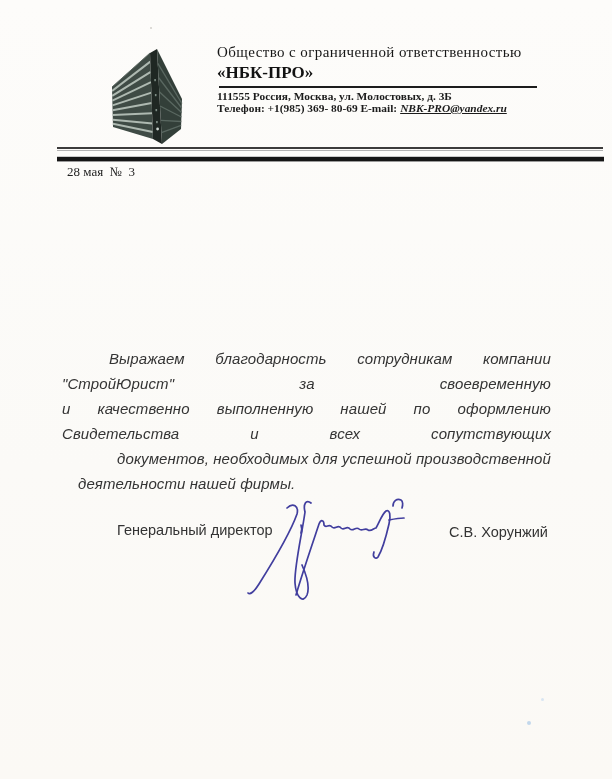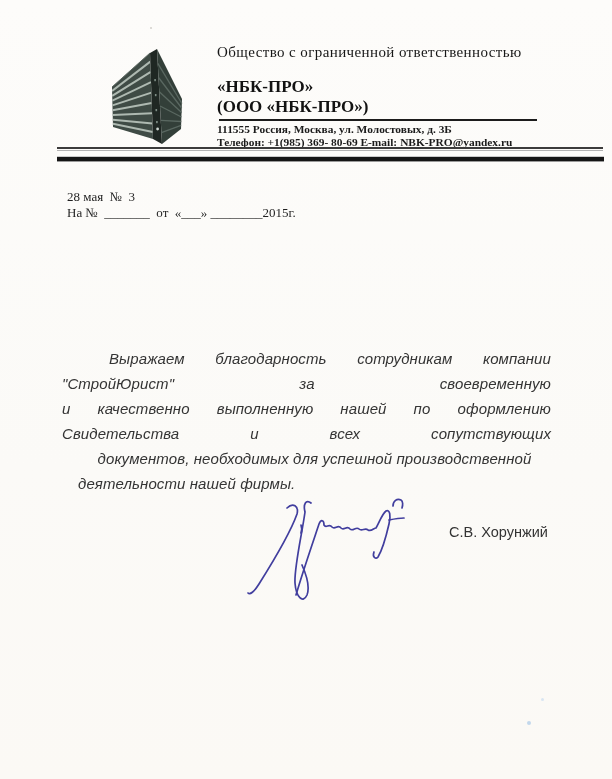--- a/index.html
+++ b/index.html
@@ -14,48 +14,48 @@
   }
   .abs{position:absolute;}
 
   
   .logo{left:112px;top:49px;width:72px;height:96px;}
   .header-block{
     left:217px;top:44px;width:322px;
     line-height:1.15;
   }
   .org-type{font-size:15px;letter-spacing:.4px;color:#171717;}
-  .org-name{font-size:17px;font-weight:bold;margin-top:16px;color:#121212;}
+  .org-name{font-size:17px;font-weight:bold;margin-top:2px;color:#121212;}
   .org-short{font-size:17px;font-weight:bold;color:#121212;}
   .header-rule{height:0;border-top:2.5px solid #1c1c1c;margin:3px 2px 2px 2px;}
   .contact{font-size:11.4px;font-weight:bold;line-height:12.2px;color:#1b1b1b;white-space:nowrap;}
-  .contact .email{text-decoration:underline;margin-left:3px;}
+  .contact .email{text-decoration:underline;margin-left:3px;font-style:italic;}
 
   
   .rule-thin-a{left:57px;top:147px;width:546px;height:2px;background:#3c3c3c;}
   .rule-thin-b{left:57px;top:150px;width:546px;height:1px;background:#b2b2b2;}
   .rule-thick{left:57px;top:157px;width:547px;height:4px;background:#151515;
               box-shadow:0 -1px 0 #c9c9c9, 0 1px 0 #9a9a9a;}
 
   
-  .ref-line{font-size:13px;color:#1f1f1f;white-space:pre;line-height:15px;margin-top:25px;}
+  .ref-line{font-size:13px;color:#1f1f1f;white-space:pre;line-height:15px;}
   .ref-1{left:67px;top:164px;}
   .ref-2{left:67px;top:180px;}
 
   
   .body-par{
     left:62px;top:346px;width:489px;
     font-family:"Liberation Sans", sans-serif;
     font-size:15px;line-height:25px;color:#343434;
     letter-spacing:.1px;
     font-style:italic;
   }
   .par-line{text-align:justify;text-align-last:justify;}
   .par-line.first{text-indent:47px;}
-  .par-line.last{text-align:center;text-align-last:left;margin-left:16px;}
+  .par-line.last{text-align:right;text-align-last:left;margin-left:16px;}
 
   
   .sig-label{
     font-family:"Liberation Sans", sans-serif;
     font-size:14.5px;color:#333;white-space:nowrap;
   }
   .sig-title{left:117px;top:522px;}
   .sig-name{left:449px;top:524px;text-align:center;}
   .sig-svg{left:240px;top:476px;width:172px;height:132px;}
 
@@ -104,39 +104,38 @@
         <line x1="48.8" y1="71.3" x2="69.3" y2="72.5"></line>
         <line x1="49.4" y1="83.6" x2="69.1" y2="76.4"></line>
       </g>
       <line x1="0" y1="38" x2="38" y2="4" stroke="#5c6861" stroke-width="1"></line>
     </svg>
   </div>
 
   <div class="abs header-block">
     <div class="org-type">Общество с ограниченной ответственностью</div>
     <div class="org-name">«НБК-ПРО»</div>
-    <div class="org-short">(ООО «НБК-ПРО»)</div>
     <div class="header-rule"></div>
     <div class="contact">111555 Россия, Москва, ул. Молостовых, д. 3Б</div>
     <div class="contact"><span>Телефон: +1(985) 369- 80-69 E-mail:</span><span class="email">NBK-PRO@yandex.ru</span></div>
   </div>
 
   <div class="abs rule-thin-a"></div>
   <div class="abs rule-thin-b"></div>
   <div class="abs rule-thick"></div>
 
   <div class="abs ref-line ref-1">28 мая  №  3</div>
-  <div class="abs ref-line ref-2">На №  _______  от  «___» ________2015г.</div>
 
   <div class="abs body-par">
     <div class="par-line first">Выражаем благодарность сотрудникам компании "СтройЮрист" за своевременную</div>
     <div class="par-line">и качественно выполненную нашей по оформлению Свидетельства и всех сопутствующих</div>
     <div class="par-line last">документов, необходимых для успешной производственной деятельности нашей фирмы.</div>
   </div>
 
+  <div class="abs sig-label sig-title">Генеральный директор</div>
 
   <div class="abs sig-svg">
     <svg width="172" height="132" viewBox="0 0 172 132" xmlns="http://www.w3.org/2000/svg">
       <g fill="none" stroke="#413e9e" stroke-width="1.7" stroke-linecap="round">
         <path d="M8,117 C10,119 14,116 19,108 C36,81 51,55 57,38 C59,30 53,26 47,32"></path>
         <path d="M61,49 C62,52 62,55 61,57"></path>
         <path d="M71,27 C66,23 63,28 65,36 C62,58 54,92 55,107 C56,121 63,128 67,119 C70,111 66,98 62,89"></path>
         <path d="M56,119 C62,98 73,66 79,48 C81,43 84,44 84,49 C86,53 89,47 92,51 C95,54 98,48 101,52 C104,55 107,49 110,53 C113,56 116,50 119,53 C122,56 125,51 128,54 C131,56 134,52 136,52 C139,47 142,38 146,35 C150,33 151,40 149,48 C146,61 141,76 138,81 C136,84 132,81 134,76"></path>
         <path d="M153,30 C153,25 157,22 161,24 C163,25 163,29 162,32"></path>
         <path d="M149,44 C154,43 160,42 164,42"></path>

